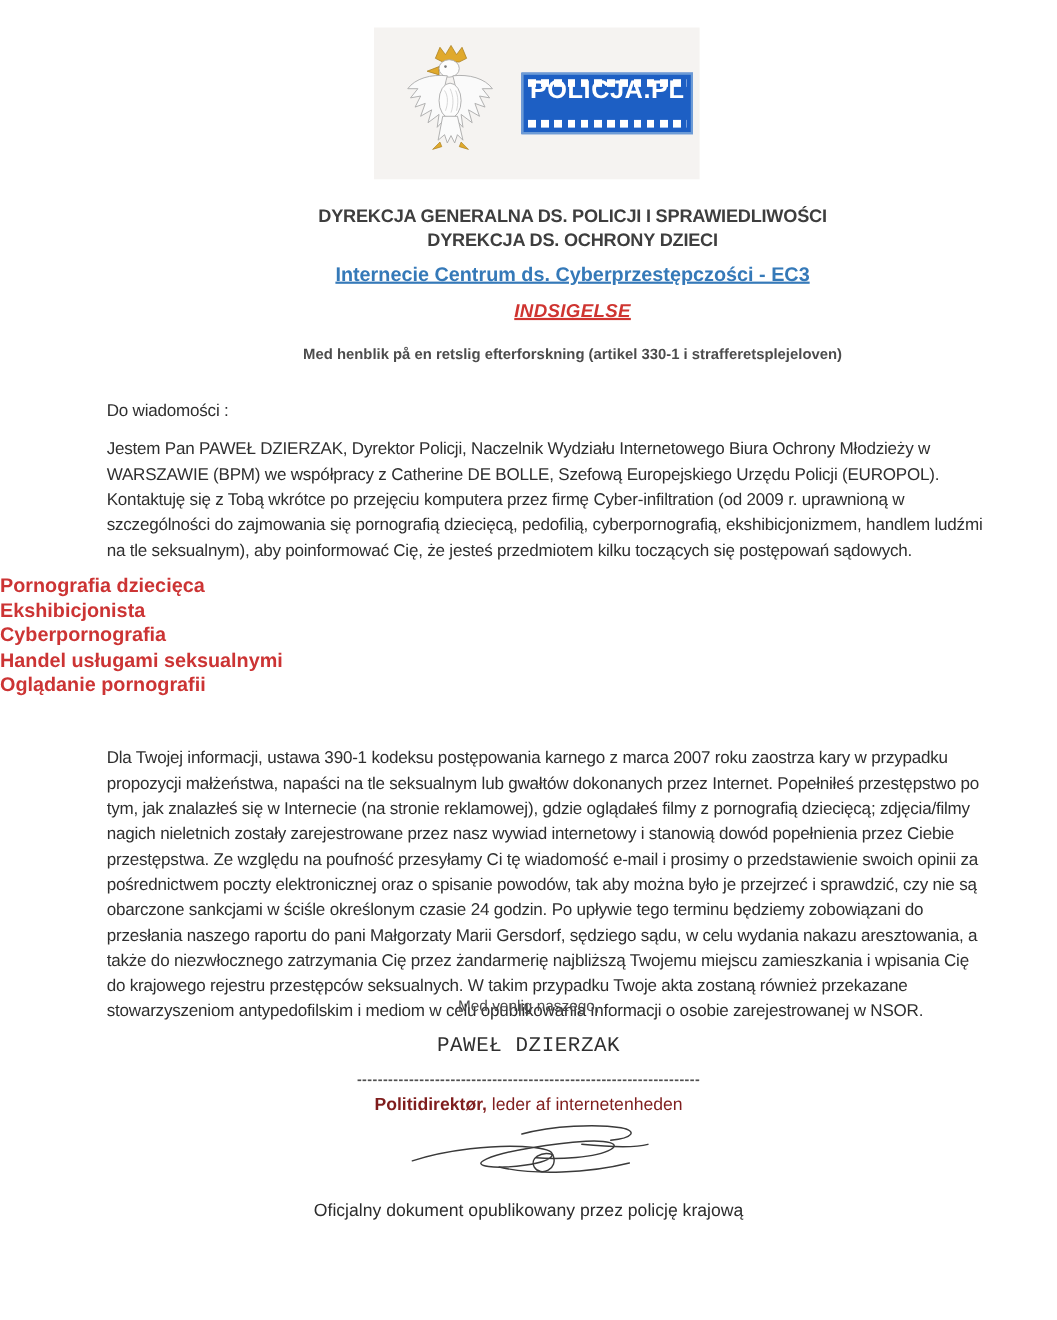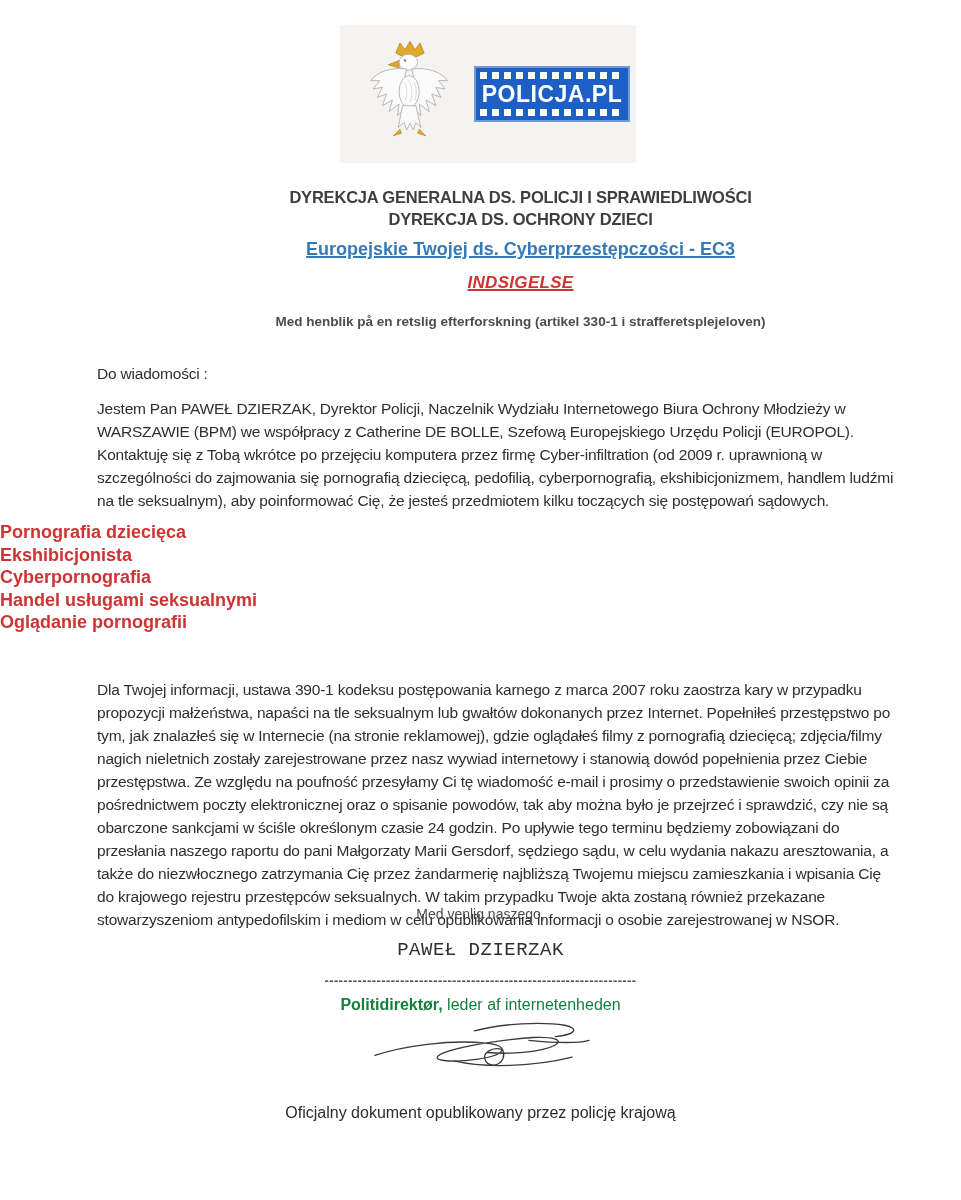--- a/index.html
+++ b/index.html
@@ -23,21 +23,20 @@
     align-items: center;
   }
   .eagle-wrap { margin-left: 24px; width: 92px; height: 116px; }
   .badge {
     position: relative;
     margin-left: 18px;
     width: 156px; height: 56px;
     background: #1d5fc4;
     border: 2px solid #6d9bd6;
     display: flex;
-    align-items: center;
     justify-content: center;
     box-sizing: border-box;
   }
   .film {
     position: absolute;
     left: 4px; right: 4px;
     height: 7px;
     background-image: repeating-linear-gradient(90deg, #ffffff 0 7px, rgba(0,0,0,0) 7px 12px);
   }
   .film.top { top: 4px; }
@@ -138,24 +137,24 @@
     font-family: Liberation Mono, monospace;
   }
   .divider {
     margin-top: 12px;
     font-size: 13px;
     font-weight: 700;
     color: #4f4f4f;
     letter-spacing: 0.4px;
     white-space: nowrap;
   }
-  .signer-title { margin-top: 8px; font-size: 16px; color: #15803d; }
+  .signer-title { margin-top: 8px; font-size: 16px; color: #7f1d1d; }
   .signer-title .bold { font-weight: 700; }
   .signature-wrap { margin-top: 0; height: 62px; }
-  .footer-line { margin-top: 28px; font-size: 16px; color: #2c2c2c; }
+  .footer-line { margin-top: 16px; font-size: 16px; color: #2c2c2c; }
 </style>
 </head>
 <body>
 
 <div class="page">
 
   <div class="logo-strip">
     <div class="eagle-wrap">
       <svg viewBox="0 0 110 132" width="92" height="116" xmlns="http://www.w3.org/2000/svg">
 
@@ -183,21 +182,21 @@
       <div class="film top"></div>
       <div class="film bottom"></div>
       <span class="badge-text">POLICJA.PL</span>
     </div>
   </div>
 
   <div class="headings">
     <div class="h-line">DYREKCJA GENERALNA DS. POLICJI I SPRAWIEDLIWOŚCI</div>
     <div class="h-line">DYREKCJA DS. OCHRONY DZIECI</div>
     <div>
-      <span class="h-link">Europejskie Twojej ds. Cyberprzestępczości - EC3</span>
+      <span class="h-link">Internecie Centrum ds. Cyberprzestępczości - EC3</span>
     </div>
     <div class="h-stamp">
       <span>INDSIGELSE</span>
     </div>
     <div class="h-subject">Med henblik på en retslig efterforskning (artikel 330-1 i strafferetsplejeloven)</div>
   </div>
 
   <div class="para para1">
     <p>Do wiadomości :</p>
     <p>Jestem Pan PAWEŁ DZIERZAK, Dyrektor Policji, Naczelnik Wydziału Internetowego Biura Ochrony Młodzieży w WARSZAWIE (BPM) we współpracy z Catherine DE BOLLE, Szefową Europejskiego Urzędu Policji (EUROPOL). Kontaktuję się z Tobą wkrótce po przejęciu komputera przez firmę Cyber-infiltration (od 2009 r. uprawnioną w szczególności do zajmowania się pornografią dziecięcą, pedofilią, cyberpornografią, ekshibicjonizmem, handlem ludźmi na tle seksualnym), aby poinformować Cię, że jesteś przedmiotem kilku toczących się postępowań sądowych.</p>

